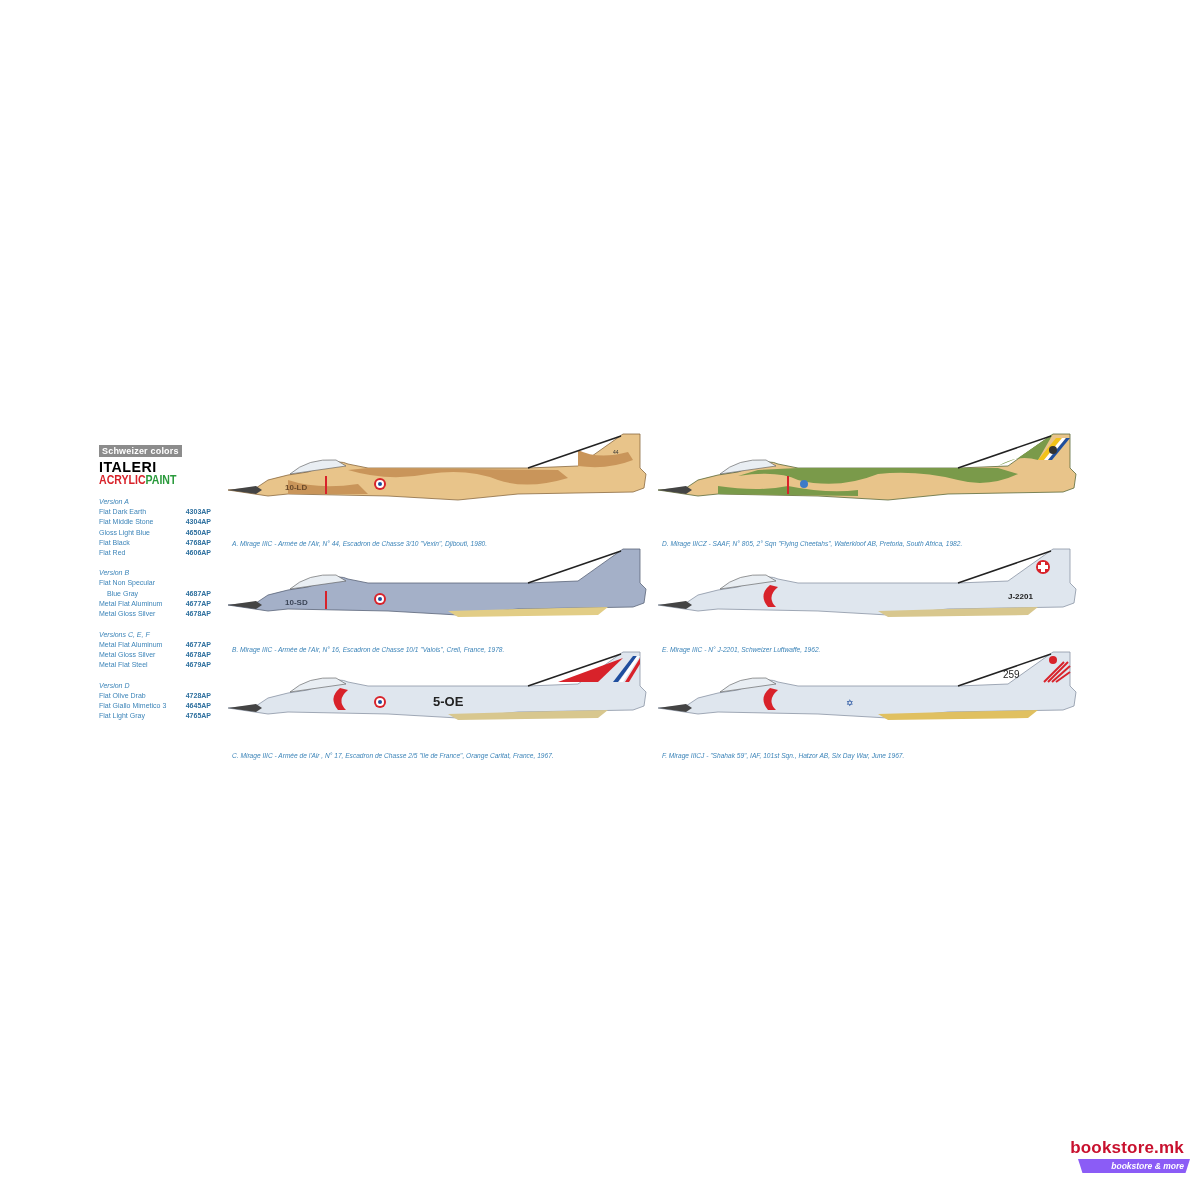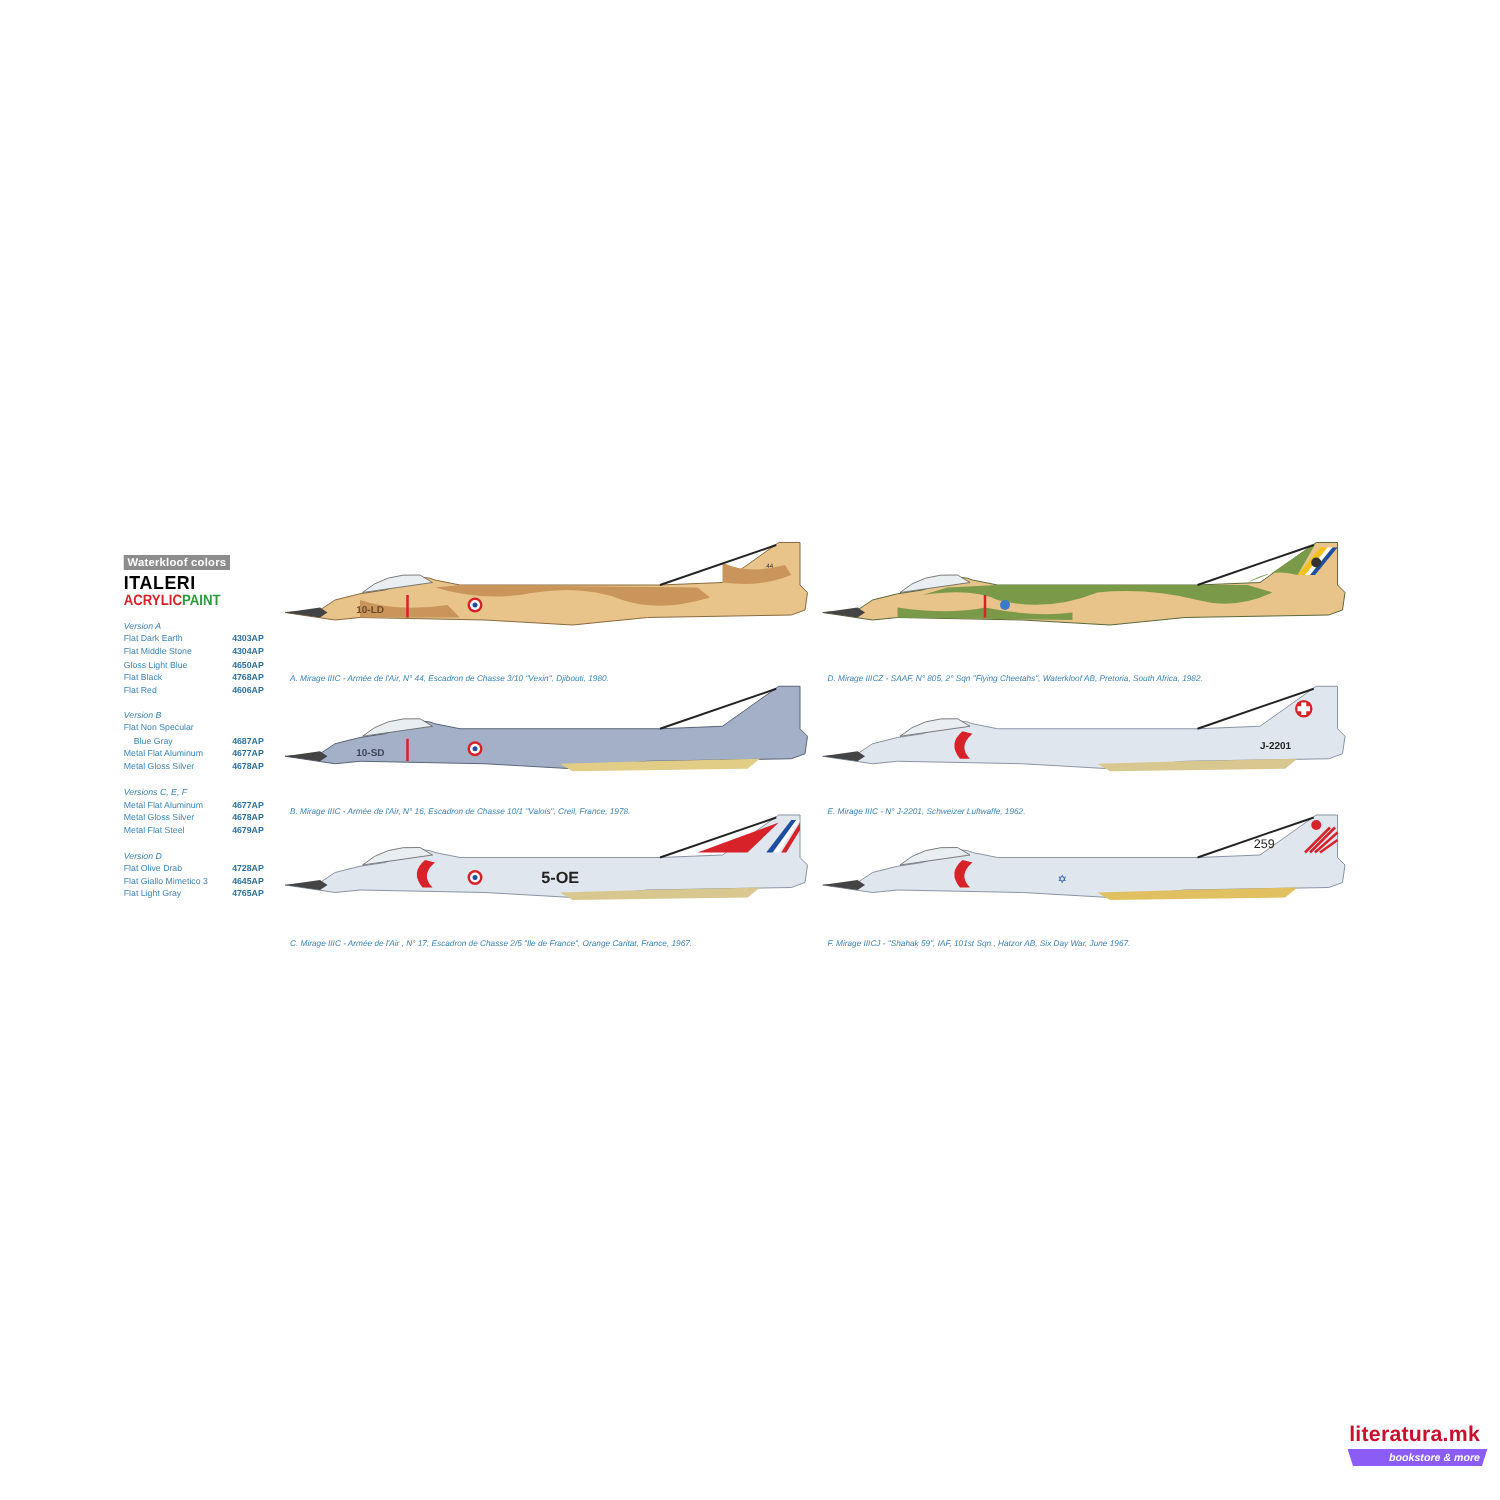--- a/index.html
+++ b/index.html
@@ -23,21 +23,21 @@
     .caption { position:absolute; font-style:italic; color:#3c84b8; font-size:6.6px; white-space:nowrap; }
 
     .watermark { position:absolute; left:1060px; top:1138px; width:130px; }
     .wm-title { color:#c8102e; font-weight:bold; font-size:17px; letter-spacing:0.2px; text-align:right; padding-right:6px; }
     .wm-sub { margin-top:1px; margin-left:18px; background:#8b5cf6; color:#fff; font-style:italic; font-weight:bold; font-size:8.5px; padding:2px 6px; text-align:right; clip-path:polygon(0 0,100% 0,96% 100%,4% 100%); }
   </style>
 </head>
 <body>
 
 <div class="legend">
-  <span class="suggested">Waterkloof colors</span>
+  <span class="suggested">Schweizer colors</span>
   <div class="brand">ITALERI</div>
   <div class="brand-sub"><span class="red">ACRYLIC</span><span class="green">PAINT</span></div>
 
   <div class="group">
     <div class="group-title">Version A</div>
     <div class="row">
         <span class="name">Flat Dark Earth</span>
         <span class="code">4303AP</span>
       </div>
     <div class="row">
@@ -213,15 +213,15 @@
   <circle cx="395" cy="12" r="4" fill="#d8222a"></circle>
   <text x="188" y="58" font-size="9" fill="#1f4e9e" font-family="DejaVu Sans, sans-serif">✡</text>
   <use href="#jet-nose" fill="#444"></use>
   <use href="#jet-canopy" fill="#e9eef3" stroke="#555" stroke-width="0.6"></use>
   <line x1="300" y1="38" x2="393" y2="6" stroke="#222" stroke-width="1.5"></line>
   <text x="345" y="30" font-size="10" fill="#222" font-family="Liberation Sans, sans-serif">259</text>
 </svg>
 <div class="caption" style="left:662px;top:752px">F. Mirage IIICJ - "Shahak 59", IAF, 101st Sqn., Hatzor AB, Six Day War, June 1967.</div>
 
 <div class="watermark">
-  <div class="wm-title">literatura.mk</div>
+  <div class="wm-title">bookstore.mk</div>
   <div class="wm-sub">bookstore &amp; more</div>
 </div>
 
 </body></html>

